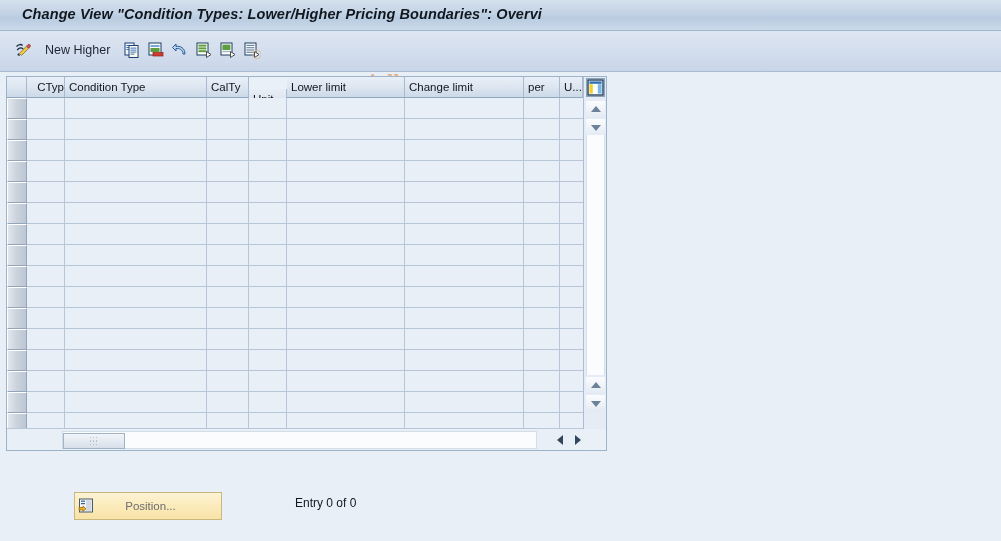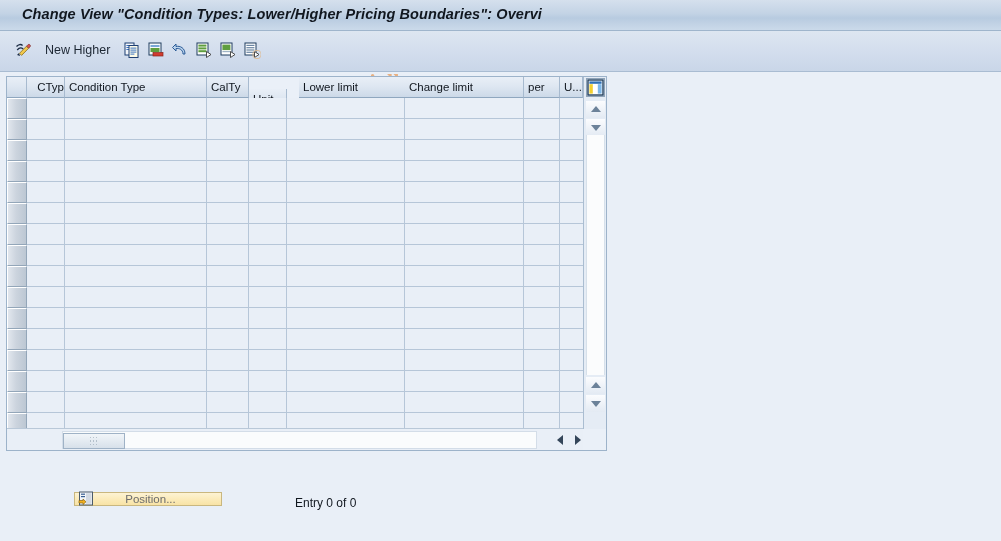--- a/index.html
+++ b/index.html
@@ -229,21 +229,21 @@
     font-size: 7px;
     color: #8b9bab;
     letter-spacing: 1px;
     line-height: 4px;
   }
 
   
   .pos-btn {
     position: absolute;
     left: 74px; top: 492px;
-    width: 148px; height: 14px;
+    width: 148px; height: 28px;
     background: linear-gradient(to bottom, #fdf3d4 0%, #fbebbb 50%, #f8e3a6 100%);
     border: 1px solid #c9b77f;
     box-sizing: border-box;
     display: flex;
     align-items: center;
     cursor: default;
   }
   .pos-btn .lbl {
     flex: 1;
     text-align: center;
@@ -363,21 +363,21 @@
   </div>
 
   <div class="grid-wrap">
 
     <div class="hdr">
       <div class="hcell corner" style="left:0px; width:20px;"></div>
       <div class="hcell" style="left:20px;  width:38px;text-align:right;">CTyp</div>
       <div class="hcell" style="left:58px;  width:142px;">Condition Type</div>
       <div class="hcell" style="left:200px; width:42px;">CalTy</div>
       <div class="hcell" style="left:242px; width:38px;margin-top:12px;">Unit</div>
-      <div class="hcell" style="left:292px; width:118px;">Lower limit</div>
+      <div class="hcell" style="left:280px; width:118px;">Lower limit</div>
       <div class="hcell" style="left:398px; width:119px;">Change limit</div>
       <div class="hcell" style="left:517px; width:36px;">per</div>
       <div class="hcell" style="left:553px; width:23px;">U...</div>
     </div>
 
     <div class="rows" id="rows-container">
         <div class="row">
           <div class="selcell"></div>
           <div class="cell" style="left: 20px; width: 38px;"></div>
           <div class="cell" style="left: 58px; width: 142px;"></div>

